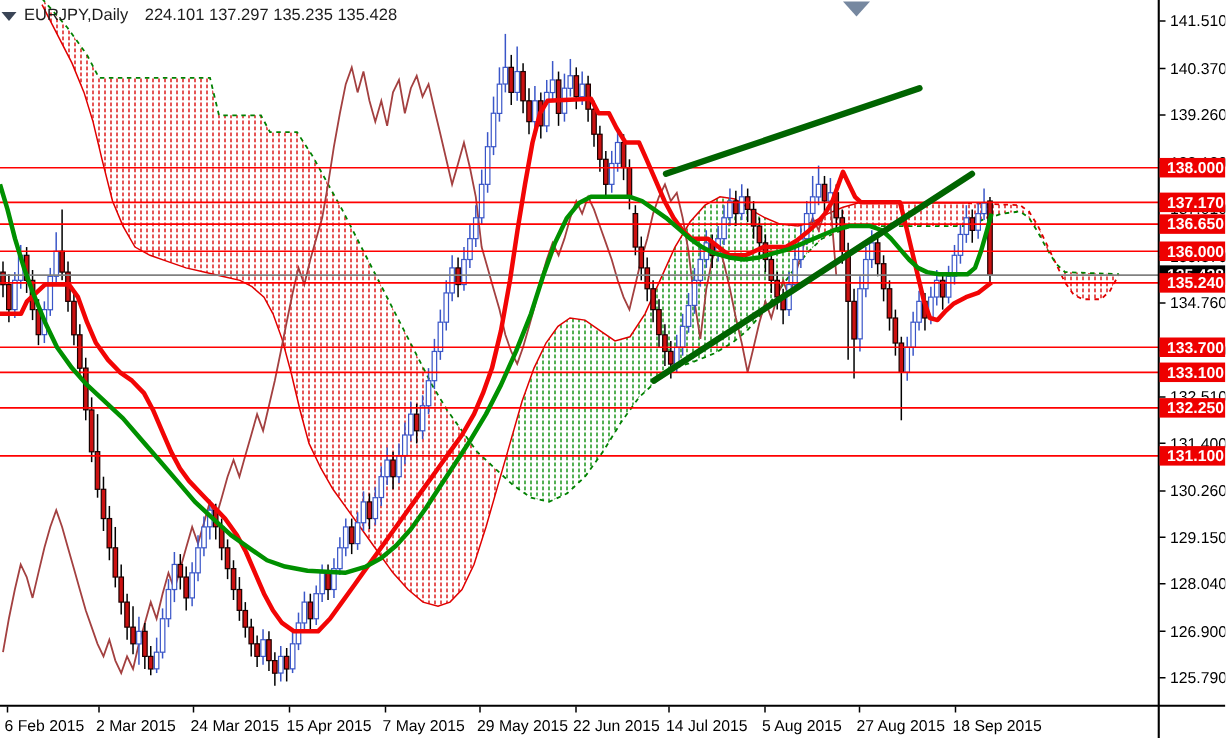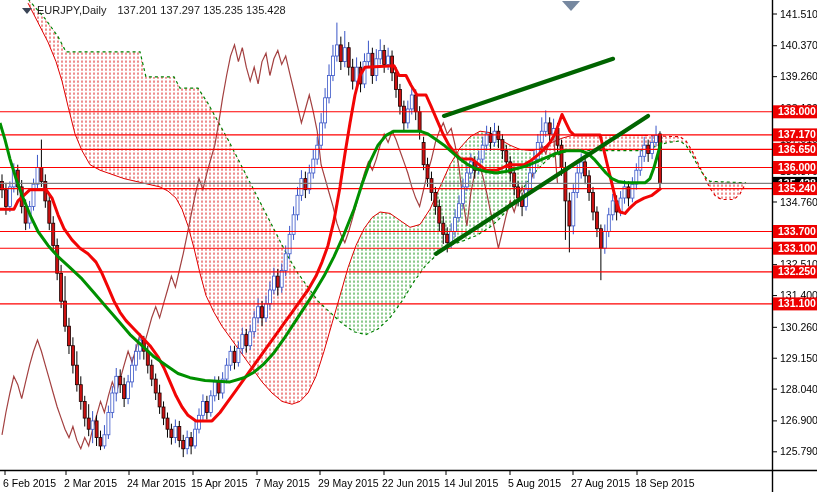--- a/index.html
+++ b/index.html
@@ -1,19 +1,19 @@
 <!DOCTYPE html>
 <html><head>
 <meta charset="utf-8">
 <style>
   html,body{margin:0;padding:0;background:#fff;}
   #stage{position:relative;width:817px;height:492px;background:#fff;overflow:hidden;
          font-family:"Liberation Sans",sans-serif;}
   #chart-svg{position:absolute;left:0;top:0;}
-  #title-bar{position:absolute;left:22px;top:4px;font-size:11px;color:#1c1c1c;
+  #title-bar{position:absolute;left:1px;top:4px;font-size:11px;color:#1c1c1c;
              white-space:pre;display:flex;align-items:center;gap:5px;}
   #title-bar .tri{display:inline-block;width:0;height:0;border-left:5px solid transparent;
              border-right:5px solid transparent;border-top:6px solid #3a4556;margin-top:1px;}
   #title-bar .vals{margin-left:6px;}
 </style>
 </head>
 <body>
 
 <div id="stage">
   <svg id="chart-svg" width="817" height="492">
@@ -464,15 +464,15 @@
         <text x="508" y="487">5 Aug 2015</text>
         <line x1="573" y1="471" x2="573" y2="475" stroke="#000"></line>
         <text x="571" y="487">27 Aug 2015</text>
         <line x1="637" y1="471" x2="637" y2="475" stroke="#000"></line>
         <text x="635" y="487">18 Sep 2015</text>
       </g>
     </svg>
   <div id="title-bar">
     <span class="tri"></span>
     <span>EURJPY,Daily</span>
-    <span class="vals">137.201 137.297 135.235 135.428</span>
+    <span class="vals">224.101 137.297 135.235 135.428</span>
   </div>
 </div>
 
 </body></html>

